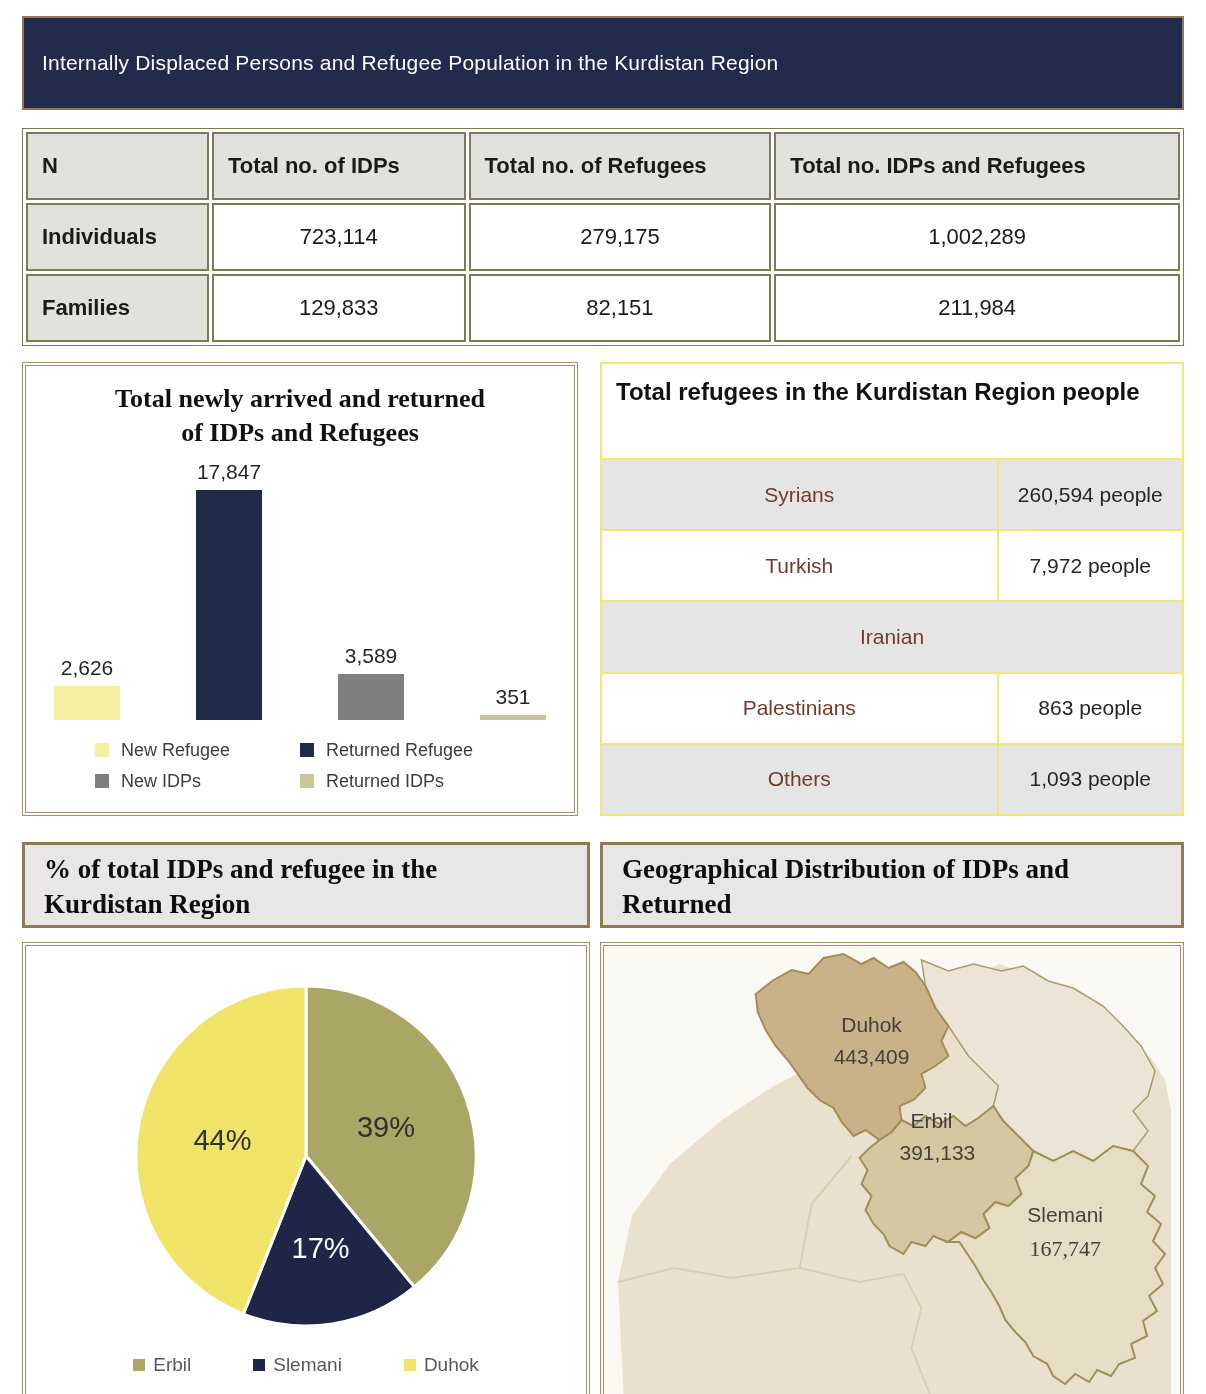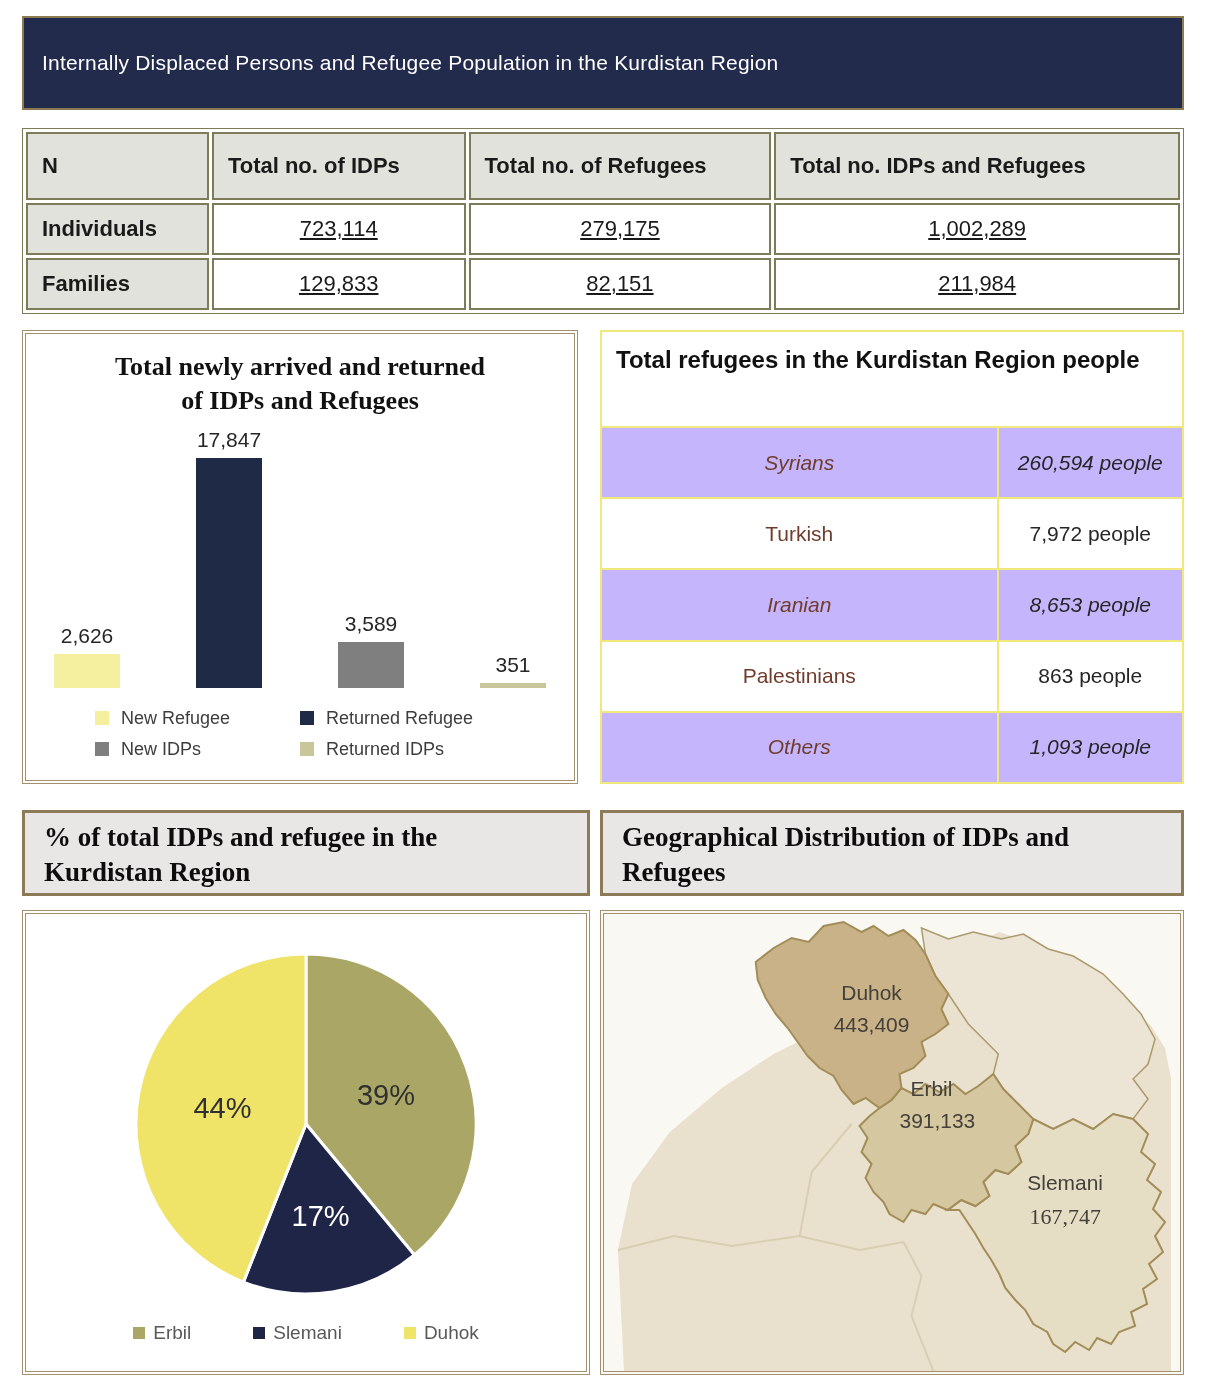--- a/index.html
+++ b/index.html
@@ -15,22 +15,22 @@
     background: #232b4c; border: 2px solid #8c7a50;
     display: flex; align-items: center; padding-left: 18px;
   }
   .main-header .title { color: #ffffff; font-size: 21px; font-weight: 400; letter-spacing: .2px; }
 
   
   .summary-wrap { margin: 18px 22px 0; border: 1px solid #7e7c58; background: #fff; padding: 0; }
   table.summary { width: 100%; border-collapse: separate; border-spacing: 3px; }
   table.summary th, table.summary td { border: 2px solid #7e7c58; font-size: 22px; padding: 4px 14px; }
   table.summary th { background: #e2e2dd; text-align: left; font-weight: bold; height: 68px; }
-  table.summary td.rowlabel { background: #e2e2dd; font-weight: bold; height: 52px; }
-  table.summary td.num { background: #ffffff; text-align: center; text-decoration: underline; }
+  table.summary td.rowlabel { background: #e2e2dd; font-weight: bold; height: 68px; }
+  table.summary td.num { background: #ffffff; text-align: center; }
   .col-n { width: 184px; } .col-idp { width: 258px; } .col-ref { width: 308px; } .col-tot { width: 414px; }
 
   
   .row1 { margin: 16px 22px 0; display: flex; gap: 22px; height: 454px; }
   .bar-panel {
     width: 556px; background: #fff; border: 4px double #a3906c; position: relative;
   }
   .bar-title {
     font-family: "Liberation Serif", serif; font-weight: bold; font-size: 26px;
     text-align: center; margin-top: 16px; line-height: 1.3; color: #111;
@@ -45,21 +45,21 @@
   .bar-legend {
     width: 410px; margin: 20px auto 0; display: grid;
     grid-template-columns: 1fr 1fr; row-gap: 10px;
   }
   .leg-item { display: flex; align-items: center; gap: 12px; font-size: 18px; color: #3d3d3d; }
   .leg-swatch { width: 14px; height: 14px; flex: 0 0 14px; }
 
   .nat-panel { flex: 1; background: #fff; border: 2px solid #f1e87c; display: flex; flex-direction: column; }
   .nat-title { font-size: 24px; font-weight: bold; color: #111; padding: 14px 14px 15px; height: 94px; }
   .nat-row { display: flex; border-top: 2px solid #f1e87c; flex: 1; }
-  .nat-row.gray .nat-name, .nat-row.gray .nat-value { background: #c4b5fd; font-style: italic; }
+  .nat-row.gray .nat-name, .nat-row.gray .nat-value { background: #e5e5e5; }
   .nat-name {
     flex: 2.15; display: flex; align-items: center; justify-content: center;
     color: #713c2c; font-size: 21px;
   }
   .nat-value {
     flex: 1; border-left: 2px solid #f1e87c; display: flex; align-items: center; justify-content: center;
     color: #262626; font-size: 21px;
   }
 
   
@@ -173,41 +173,40 @@
     <div class="nat-row gray">
       <div class="nat-name">Syrians</div>
       <div class="nat-value">260,594 people</div>
     </div>
     <div class="nat-row">
       <div class="nat-name">Turkish</div>
       <div class="nat-value">7,972 people</div>
     </div>
     <div class="nat-row gray">
       <div class="nat-name">Iranian</div>
-      <div class="nat-value">8,653 people</div>
     </div>
     <div class="nat-row">
       <div class="nat-name">Palestinians</div>
       <div class="nat-value">863 people</div>
     </div>
     <div class="nat-row gray">
       <div class="nat-name">Others</div>
       <div class="nat-value">1,093 people</div>
     </div>
   </div>
 </div>
 
 <div class="row2">
   <div class="section-header left">
     <span>% of total IDPs and refugee in the</span><br>
     <span>Kurdistan Region</span>
   </div>
   <div class="section-header right">
     <span>Geographical Distribution of IDPs and</span><br>
-    <span>Refugees</span>
+    <span>Returned</span>
   </div>
 </div>
 
 <div class="row3">
 
   <div class="pie-panel">
     <svg id="pie-svg" width="380" height="380" viewBox="0 0 380 380">
         <path d="M190,190 L190.0,20.0 A170,170 0 0 1 298.4,321.0 Z" fill="#aaa766" stroke="#ffffff" stroke-width="3"></path>
         <text x="270.0" y="171.2" text-anchor="middle" fill="#303030" font-size="29" font-family="&quot;Liberation Sans&quot;, sans-serif">39%</text>
         <path d="M190,190 L298.4,321.0 A170,170 0 0 1 127.4,348.1 Z" fill="#1f2547" stroke="#ffffff" stroke-width="3"></path>

